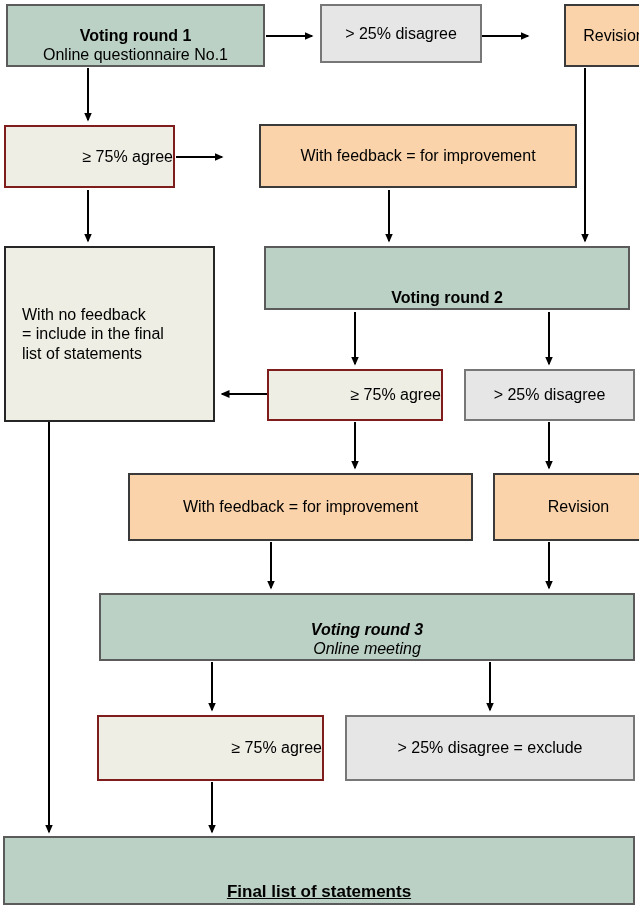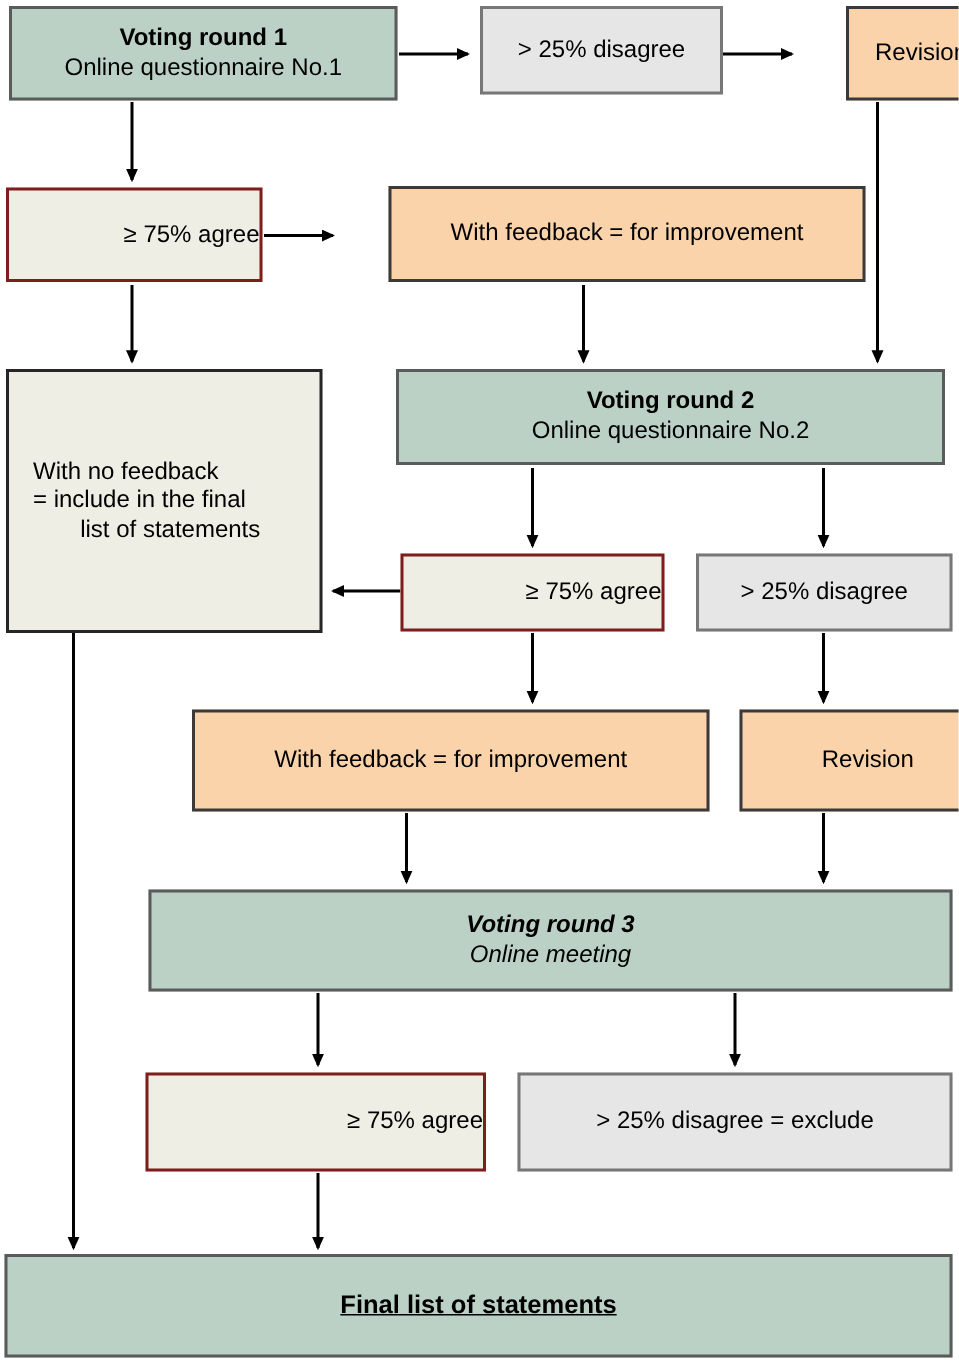--- a/index.html
+++ b/index.html
@@ -40,20 +40,21 @@
     z-index: 2;
   }
   .node .line1,
   .node .line2 {
     display: block;
     width: 100%;
   }
   .n-green {
     background: #bcd1c5;
     border: 2px solid #5b5b5b;
+    justify-content: flex-end;
   }
   .n-orange {
     background: #fad3ab;
     border: 2px solid #3a3a3a;
     margin-left: 29px;
   }
   .n-gray {
     background: #e6e6e6;
     border: 2px solid #777777;
   }
@@ -66,21 +67,21 @@
     background: #eeeee4;
     border: 2px solid #262626;
   }
   .bold {
     font-weight: bold;
   }
   .t16 { font-size: 16px; }
   .t17 { font-size: 17px; text-decoration: underline; }
   .left-text {
     text-align: left;
-    align-items: center;
+    align-items: flex-start;
     padding-left: 16px;
     padding-right: 8px;
   }
 </style>
 </head>
 <body>
 
 <div id="flow">
 
   <svg class="connectors" viewBox="0 0 639 911" xmlns="http://www.w3.org/2000/svg">
@@ -149,21 +150,20 @@
   </div>
 
   <div class="node n-cream-dark t16 left-text" style="left:4px; top:246px; width:211px; height:176px; justify-content:center;">
     <span class="line1">With no feedback</span>
     <span class="line2">= include in the final</span>
     <span class="line3">list of statements</span>
   </div>
 
   <div class="node n-green t16" style="left:264px; top:246px; width:366px; height:64px;">
     <span class="line1 bold">Voting round 2</span>
-    <span class="line2">Online questionnaire No.2</span>
   </div>
 
   <div class="node n-cream t16" style="left:267px; top:369px; width:176px; height:52px;">
     <span class="line1">≥ 75% agree</span>
   </div>
 
   <div class="node n-gray t16" style="left:464px; top:369px; width:171px; height:52px;">
     <span class="line1">&gt; 25% disagree</span>
   </div>
 

